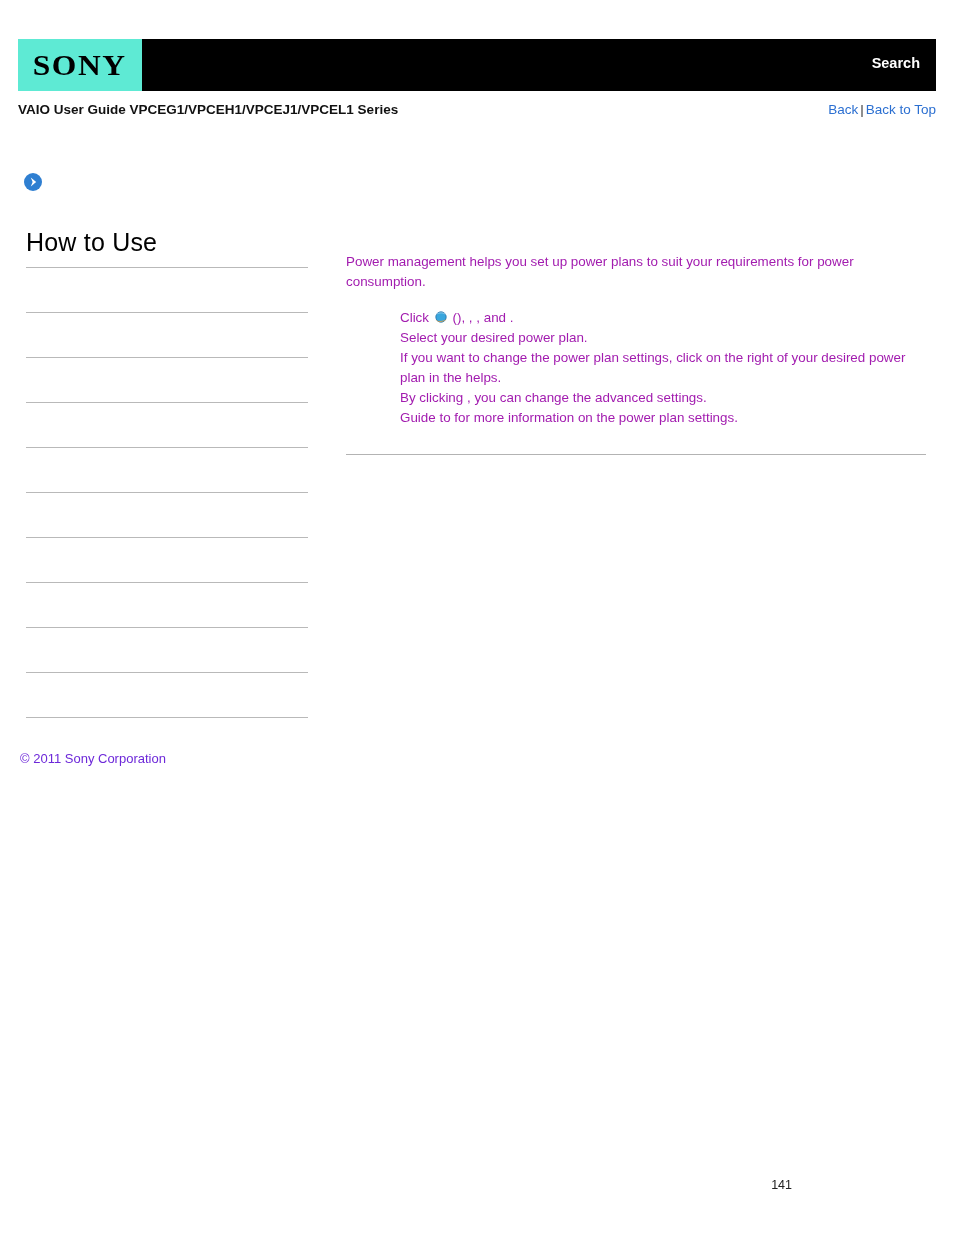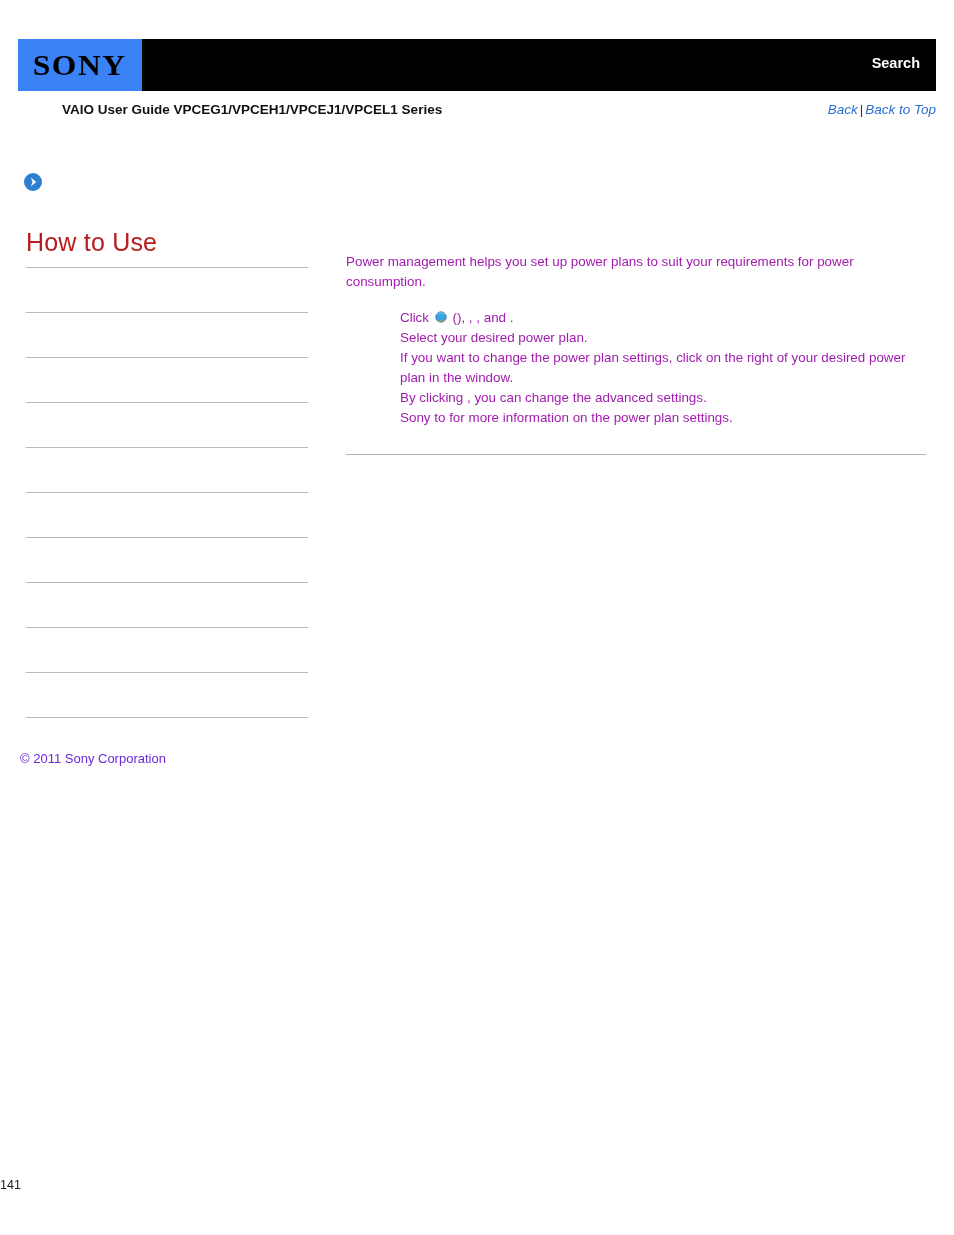--- a/index.html
+++ b/index.html
@@ -24,21 +24,21 @@
     width: 918px;
     height: 52px;
     background: #000000;
   }
   .sony-logo {
     position: absolute;
     left: 18px;
     top: 39px;
     width: 124px;
     height: 52px;
-    background: #3b82f6;
+    background: #5eead4;
     display: flex;
     align-items: center;
     justify-content: center;
   }
   .sony-logo span {
     font-family: "Liberation Serif", serif;
     font-weight: bold;
     font-size: 30px;
     letter-spacing: 1.5px;
     color: #000000;
@@ -61,21 +61,20 @@
     width: 918px;
     height: 26px;
   }
   .subheader .guide-title {
     position: absolute;
     left: 0;
     top: 0;
     font-size: 13.5px;
     font-weight: bold;
     color: #111111;
-    margin-left: 44px;
   }
   .subheader .nav-links {
     position: absolute;
     right: 0;
     top: 0;
     font-size: 13.5px;
     color: #2b6fd1;
     white-space: nowrap;
   }
   .subheader .nav-links a {
@@ -100,21 +99,21 @@
   
   .left-col {
     position: absolute;
     left: 26px;
     top: 228px;
     width: 282px;
   }
   .how-to-use {
     font-size: 25px;
     font-weight: normal;
-    color: #b91c1c;
+    color: #000000;
     letter-spacing: 0.2px;
     padding-bottom: 10px;
     margin: 0;
   }
   .rule {
     width: 282px;
     height: 1px;
     background: #b9b9b9;
     margin-top: 0;
   }
@@ -164,21 +163,20 @@
     list-style: none;
   }
   .steps li {
     margin: 0 0 0 38px;
     padding: 0;
     line-height: 20px;
   }
   .link {
     color: #2b6fd1;
     text-decoration: none;
-    font-style: italic;
   }
   .ie-icon {
     display: inline-block;
     width: 14px;
     height: 14px;
     vertical-align: -2px;
     margin: 0 1px;
   }
   .ie-icon svg { display: block; }
 
@@ -212,21 +210,21 @@
     height: 1px;
     background: #b3b3b3;
   }
 
   
   .page-number {
     position: absolute;
     left: 0;
     top: 1178px;
     width: 792px;
-    text-align: left;
+    text-align: right;
     font-size: 12.5px;
     color: #222222;
   }
 </style>
 </head>
 <body>
 
 <div class="header-bar"></div>
 <div class="sony-logo">
   <span>SONY</span>
@@ -299,25 +297,25 @@
   <ol class="steps">
     <li><span>Click </span><span class="ie-icon"><svg width="14" height="14" viewBox="0 0 14 14">
             <ellipse cx="7" cy="7" rx="5.2" ry="5.2" fill="#3aa6dd"></ellipse>
             <ellipse cx="7" cy="7" rx="5.2" ry="5.2" fill="none" stroke="#1f6fa8" stroke-width="0.8"></ellipse>
             <path d="M1 9.2 C3 11.8 11 11.8 13 8.6 C12 10.6 9.6 11.8 7 11.8 C4.4 11.8 2 10.9 1 9.2 Z" fill="#e8a33d"></path>
             <path d="M2.2 4.4 C4.6 2.3 10 2.4 12 4.6" fill="none" stroke="#ffffff" stroke-width="0.7" opacity="0.6"></path>
           </svg></span><span> (</span><a href="#" class="link"></a><span>), </span><a href="#" class="link"></a><span>, </span><a href="#" class="link"></a><span>, and </span><a href="#" class="link"></a><span>.</span></li>
 
     <li><span>Select your desired power plan.</span></li>
 
-    <li><span>If you want to change the power plan settings, click </span><a href="#" class="link"></a><span> on the right of your desired power plan in the </span><a href="#" class="link"></a><span> window.</span></li>
+    <li><span>If you want to change the power plan settings, click </span><a href="#" class="link"></a><span> on the right of your desired power plan in the </span><a href="#" class="link"></a><span> helps.</span></li>
 
     <li><span>By clicking </span><a href="#" class="link"></a><span>, you can change the advanced settings.</span></li>
 
-    <li><span>Sony to </span><a href="#" class="link"></a><span> for more information on the power plan settings.</span></li>
+    <li><span>Guide to </span><a href="#" class="link"></a><span> for more information on the power plan settings.</span></li>
   </ol>
 
   <div class="note-block">
     <div class="note-rule"></div>
   </div>
 </div>
 
 <div class="page-number">141</div>
 
 </body></html>

